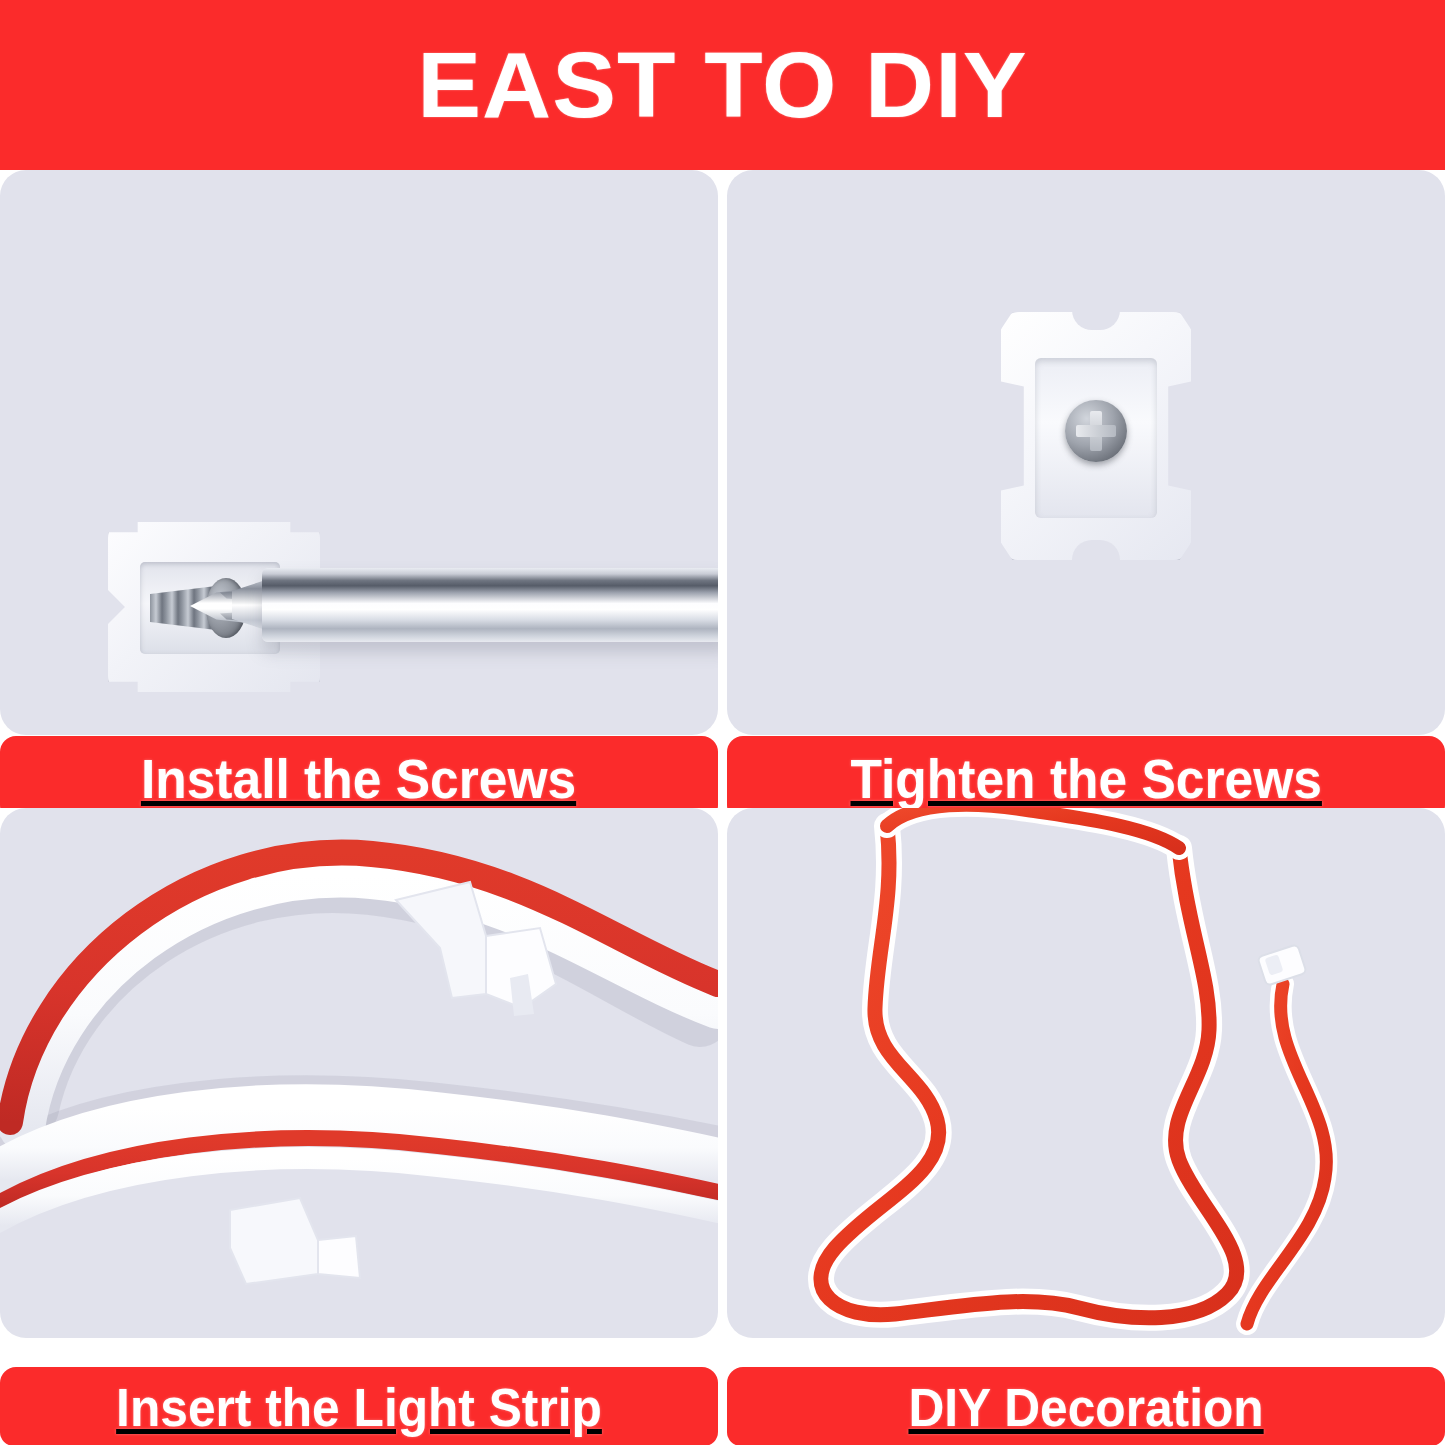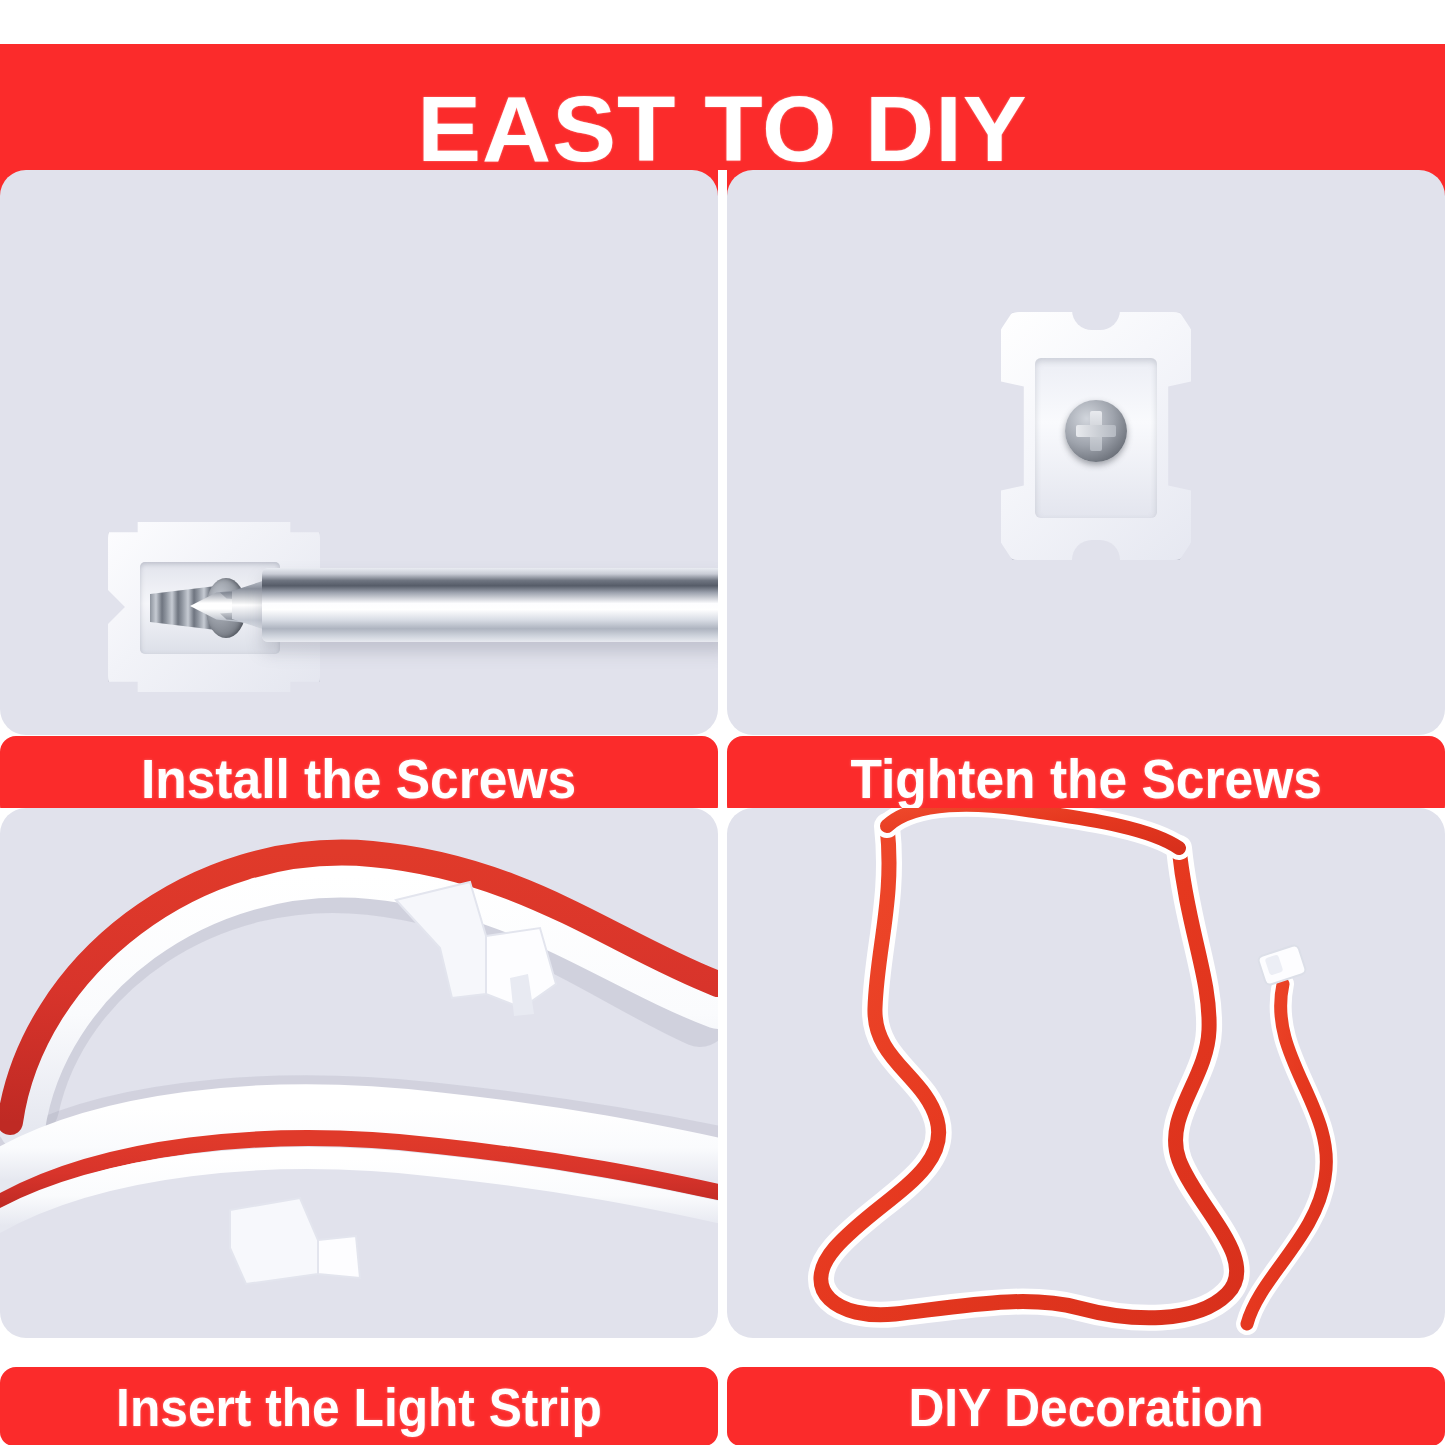--- a/index.html
+++ b/index.html
@@ -24,21 +24,20 @@
   .header-banner {
     position: absolute;
     left: 0;
     top: 0;
     width: 1445px;
     height: 170px;
     background: #fb2b2b;
     display: flex;
     align-items: center;
     justify-content: center;
-    margin-top: 44px;
   }
   .header-title {
     color: #ffffff;
     font-family: "Liberation Sans", sans-serif;
     font-weight: bold;
     font-size: 92px;
     letter-spacing: 1px;
     line-height: 1;
     text-align: center;
     white-space: nowrap;
@@ -81,20 +80,21 @@
 
   .caption {
     position: absolute;
     left: 0;
     width: 100%;
     background: #fb2b2b;
     border-radius: 16px;
     display: flex;
     align-items: center;
     justify-content: center;
+    text-decoration: underline;
   }
   .cell.c1 .caption, .cell.c2 .caption {
     top: 566px;
     height: 85px;
   }
   .cell.c3 .caption, .cell.c4 .caption {
     top: 559px;
     height: 79px;
     border-radius: 16px 16px 14px 14px;
   }

